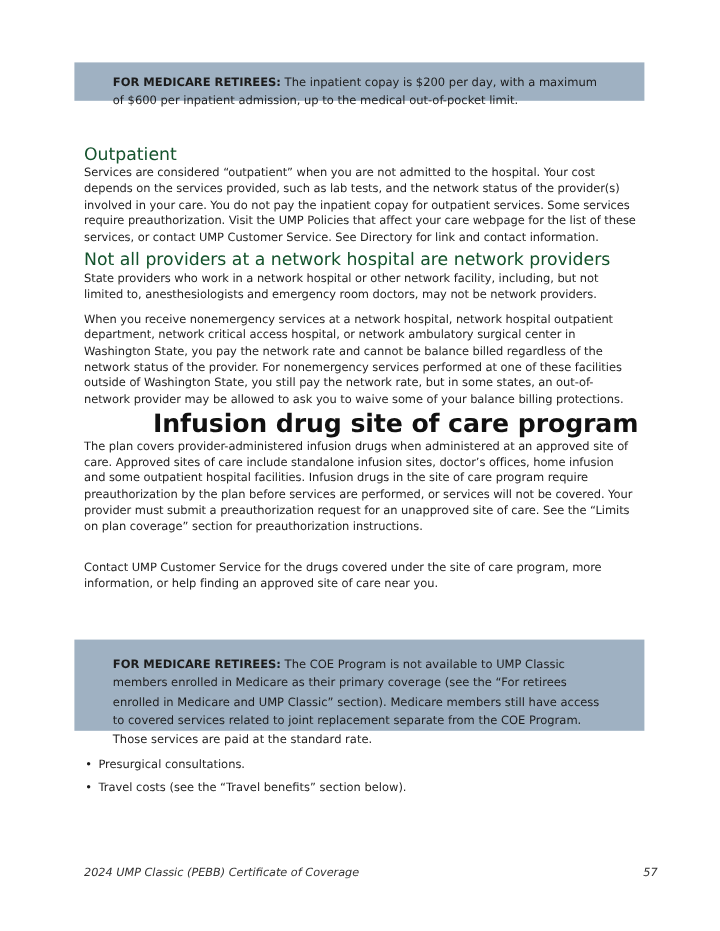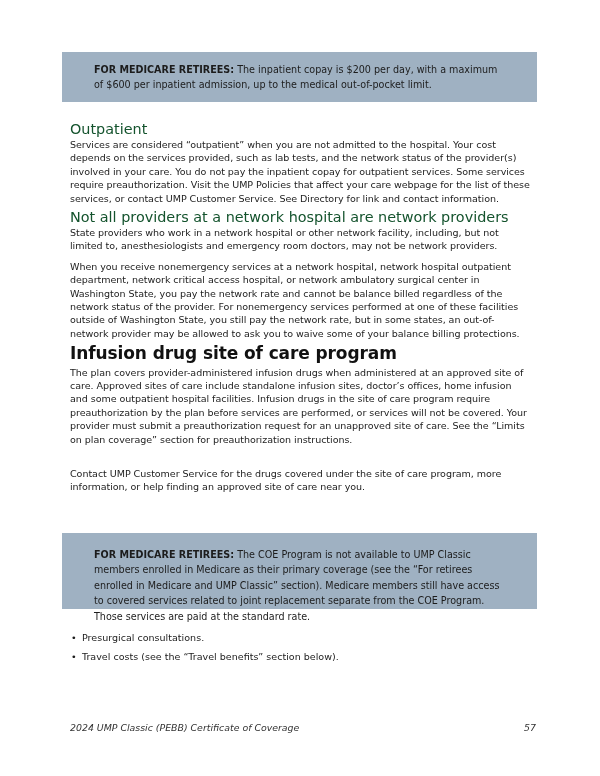--- a/index.html
+++ b/index.html
@@ -5,34 +5,34 @@
   html, body { margin: 0; padding: 0; background: #ffffff; }
   body { width: 600px; height: 776px; position: relative; overflow: hidden;
          font-family: "DejaVu Sans", sans-serif; color: #1a1a1a; }
   .page { position: absolute; left: 0; top: 0; width: 600px; height: 776px; }
   .callout { position: absolute; left: 62px; width: 475px; background: #9fb1c2;
              box-sizing: border-box; padding: 0 30px 0 32px; }
   .callout p { margin: 0; font-size: 9.6px; line-height: 15.4px; color: #1c1c1c; }
   .callout b { font-weight: bold; }
   .block { position: absolute; left: 70px; width: 462px; }
   .h-light { margin: 0; font-weight: normal; font-size: 14.4px; line-height: 17px; color: #14532d; }
-  .h-bold { margin: 0; font-weight: bold; font-size: 17px; line-height: 23.5px; color: #111; letter-spacing: -0.1px; }
+  .h-bold { margin: 0; font-weight: bold; font-size: 21px; line-height: 23.5px; color: #111; letter-spacing: -0.1px; text-align: right; }
   .para { margin: 0; font-size: 9.55px; line-height: 13.4px; color: #1c1c1c; letter-spacing: -0.05px; }
   ul.bullets { margin: 0; padding: 0; list-style: none; }
   ul.bullets li { position: relative; padding-left: 12px; font-size: 9.55px; line-height: 13.4px; color: #1c1c1c; }
   ul.bullets li .dot { position: absolute; left: 1px; top: 0; }
   .footer-left { position: absolute; left: 70px; top: 722px; font-style: italic; font-size: 9.4px; color: #333; }
-  .footer-right { position: absolute; right: 64px; top: 722px; font-style: italic; font-size: 9.4px; color: #333; }
+  .footer-right { position: absolute; right: 52px; top: 722px; font-style: italic; font-size: 9.4px; color: #333; }
 </style>
 </head>
 <body>
 
 <div class="page">
 
-  <div class="callout" style="top:52px;height:50px;padding-top:10px;">
+  <div class="callout" style="top:52px;height:32px;padding-top:10px;">
     <p><b>FOR MEDICARE RETIREES:</b><span> The inpatient copay is $200 per day, with a maximum of $600 per inpatient admission, up to the medical out-of-pocket limit.</span></p>
   </div>
 
   <div class="block" style="top:121px;">
     <h2 class="h-light">Outpatient</h2>
     <p class="para">Services are considered “outpatient” when you are not admitted to the hospital. Your cost depends on the services provided, such as lab tests, and the network status of the provider(s) involved in your care. You do not pay the inpatient copay for outpatient services. Some services require preauthorization. Visit the UMP Policies that affect your care webpage for the list of these services, or contact UMP Customer Service. See Directory for link and contact information.</p>
   </div>
 
   <div class="block" style="top:209px;">
     <h2 class="h-light">Not all providers at a network hospital are network providers</h2>

